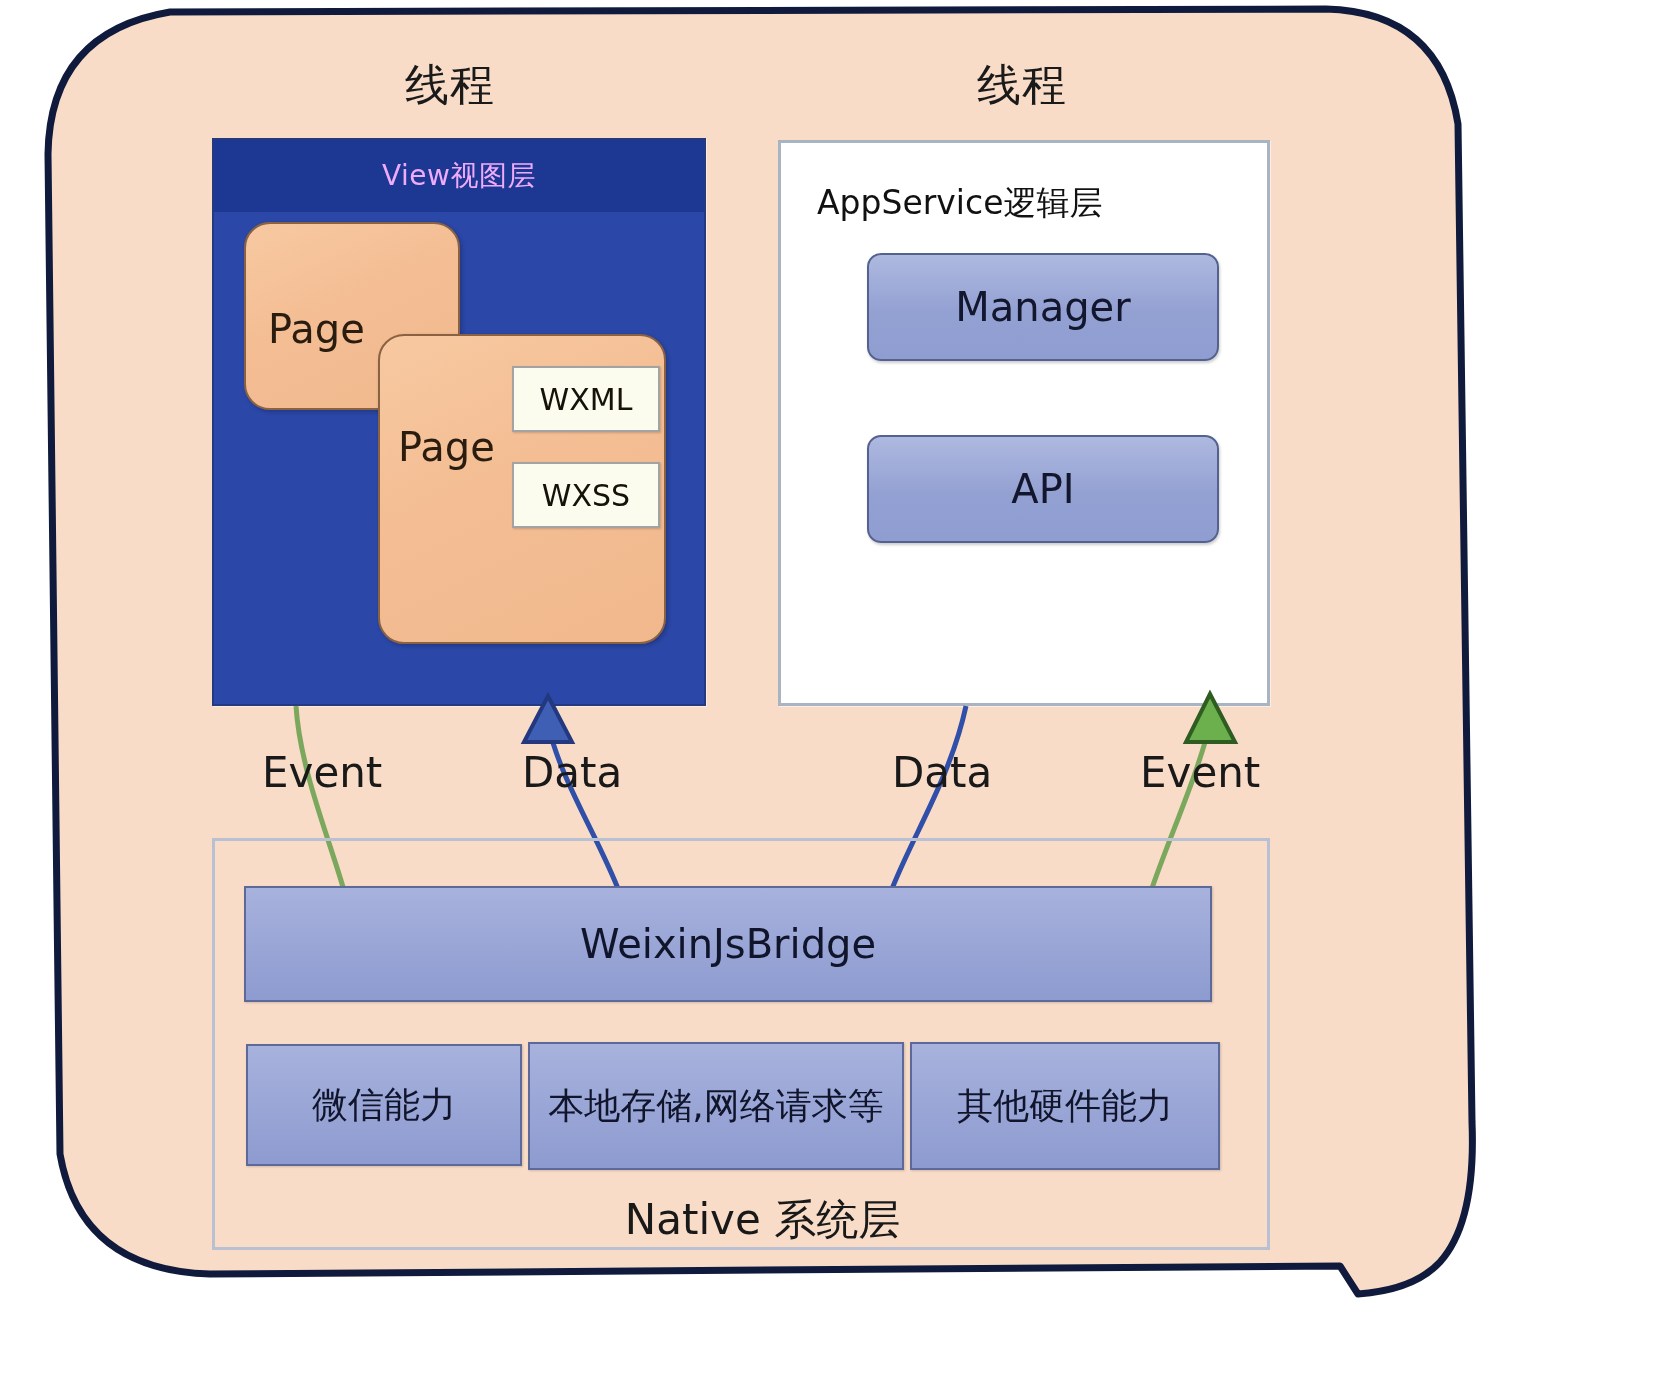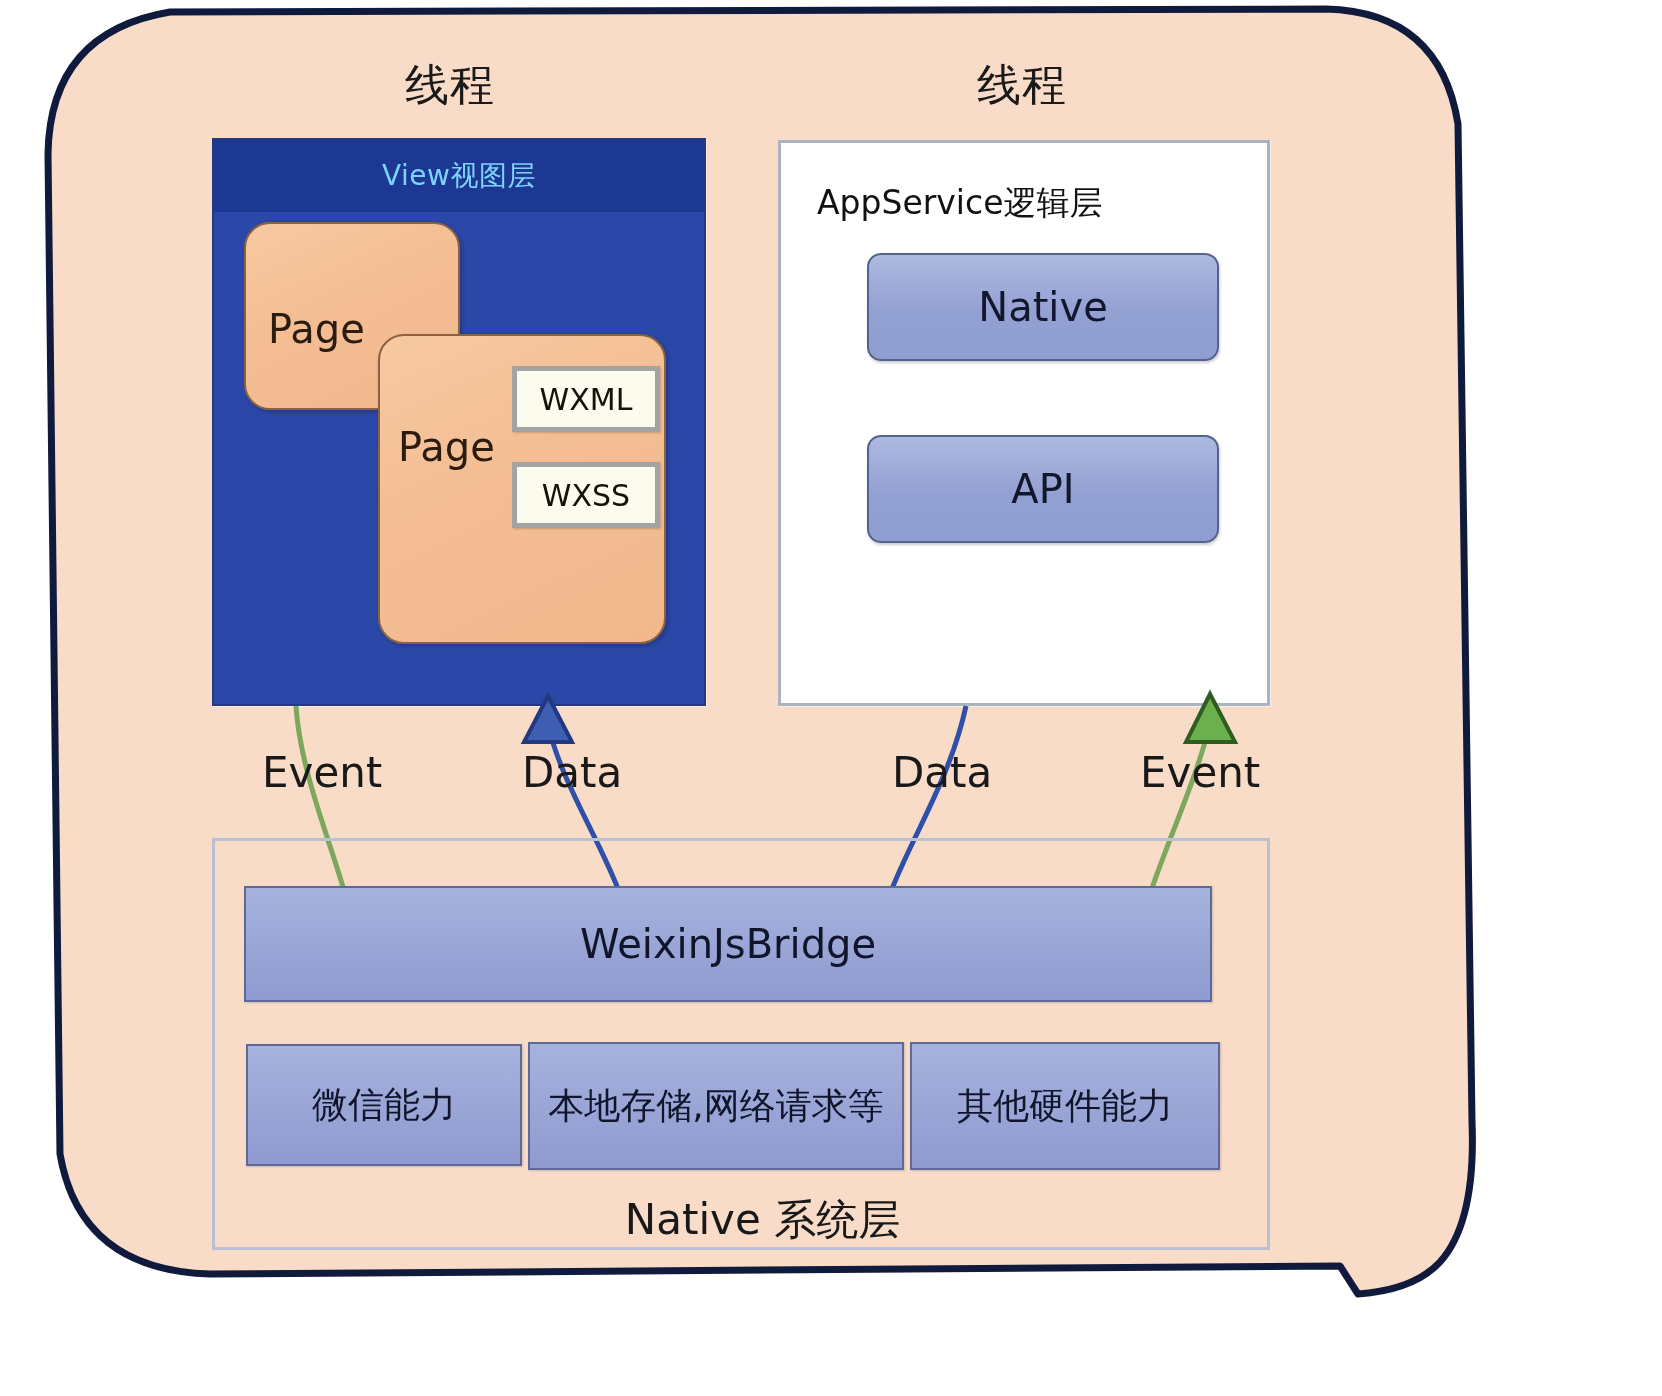--- a/index.html
+++ b/index.html
@@ -56,21 +56,21 @@
   #view-panel-strip {
     left: 0; top: 0;
     width: 100%;
     height: 72px;
     background: #1c3893;
     display: flex;
     align-items: center;
     justify-content: center;
   }
   #view-panel-title {
-    color: #7dd3fc;
+    color: #f0abfc;
     font-size: 28px;
     letter-spacing: 0.5px;
     font-family: "DejaVu Sans", "Liberation Sans", sans-serif;
   }
 
   
   .page-card {
     background: linear-gradient(155deg, #f7c9a1 0%, #f4bd93 45%, #f1b88d 100%);
     border: 2px solid #8a6141;
     border-radius: 26px;
@@ -101,21 +101,21 @@
     left: 18px;
     top: 88px;
     font-size: 40px;
     color: #2b1c10;
     font-family: "DejaVu Sans", "Liberation Sans", sans-serif;
   }
 
   
   .wx-chip {
     background: #fbfbee;
-    border: 5px solid #a3a3a3;
+    border: 2px solid #a3a3a3;
     text-align: center;
     font-size: 30px;
     color: #15120a;
     display: flex;
     align-items: center;
     justify-content: center;
     box-shadow: 1px 1px 2px rgba(0,0,0,0.18);
     font-family: "DejaVu Sans", "Liberation Sans", sans-serif;
   }
   #wx-chip-0 { left: 512px; top: 366px; width: 148px; height: 66px; }
@@ -266,21 +266,21 @@
 
   <div id="page-card-front" class="abs page-card">
     <span class="page-text">Page</span>
   </div>
 
   <div id="wx-chip-0" class="abs wx-chip">WXML</div>
   <div id="wx-chip-1" class="abs wx-chip">WXSS</div>
 
   <div id="service-panel" class="abs">
     <div id="service-panel-title">AppService逻辑层</div>
-    <div id="svc-box-0" class="svc-box">Native</div>
+    <div id="svc-box-0" class="svc-box">Manager</div>
     <div id="svc-box-1" class="svc-box">API</div>
   </div>
 
   <svg id="connectors" viewBox="0 0 1662 1396" xmlns="http://www.w3.org/2000/svg">
 
     <path d="M 345 894 C 330 840 300 770 296 706" fill="none" stroke="#7ba85c" stroke-width="5"></path>
 
     <path d="M 620 894 C 600 840 560 780 548 724" fill="none" stroke="#2f4fa8" stroke-width="5"></path>
     <polygon points="548,696 572,742 524,742" fill="#3f5fb5" stroke="#23387f" stroke-width="4"></polygon>
 

